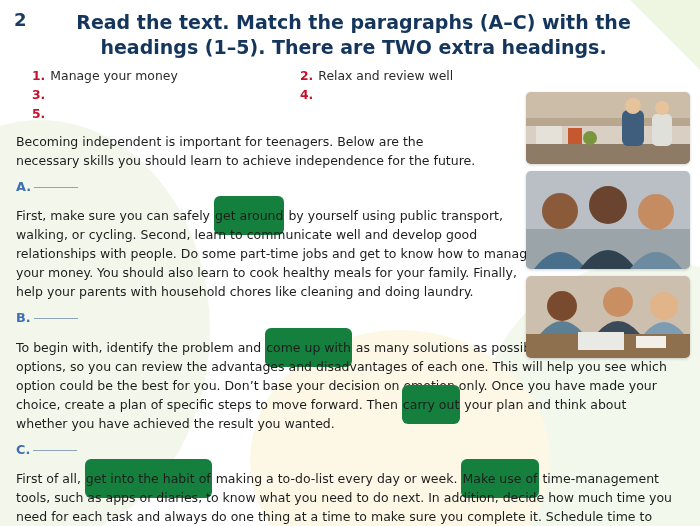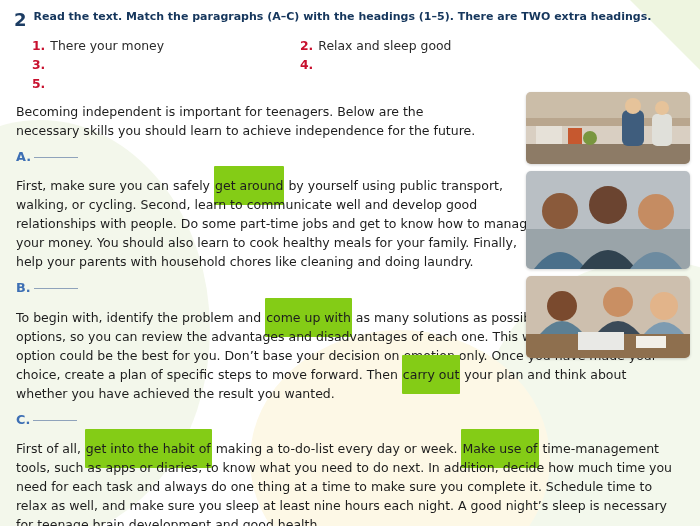--- a/index.html
+++ b/index.html
@@ -79,25 +79,26 @@
     padding: 10px 16px 0 14px;
   }
   .task-number {
     font-size: 18px;
     font-weight: bold;
     color: #1c3c63;
     line-height: 1.15;
     margin-right: 7px;
   }
   .task-instruction {
-    font-size: 11px;
+    font-size: 19px;
     font-weight: bold;
     color: #15365c;
     line-height: 1.34;
     max-width: 640px;
+    text-align: center;
   }
 
   
   .headings {
     position: relative;
     margin: 7px 0 0 32px;
     width: 630px;
   }
   .heading-row {
     display: flex;
@@ -144,24 +145,24 @@
   }
   .gap-label .rule {
     display: inline-block;
     width: 44px;
     border-bottom: 1px solid #8fa3bb;
     margin-left: 3px;
     vertical-align: 3px;
   }
 
   mark.hl {
-    background: #84cc16;
+    background: #15803d;
     color: #1d1d1d;
     padding: 12px 1px;
-    border-radius: 1px;
+    border-radius: 6px;
   }
 
   
   .photos {
     position: absolute;
     right: 8px;
     top: 92px;
     width: 166px;
     z-index: 3;
   }
@@ -193,25 +194,25 @@
 
     <div class="task-header">
       <div class="task-number">2</div>
       <div class="task-instruction">Read the text. Match the paragraphs (A–C) with the headings (1–5). There are TWO extra headings.</div>
     </div>
 
     <div class="headings">
       <div class="heading-row">
         <div class="heading-item col-left">
           <span class="hnum">1.</span>
-          <span>There your money</span>
+          <span>Manage your money</span>
         </div>
         <div class="heading-item col-right">
           <span class="hnum">2.</span>
-          <span>Relax and sleep good</span>
+          <span>Relax and review well</span>
         </div>
       </div>
       <div class="heading-row">
         <div class="heading-item col-left">
           <span class="hnum">3.</span>
         </div>
         <div class="heading-item col-right">
           <span class="hnum">4.</span>
         </div>
       </div>

